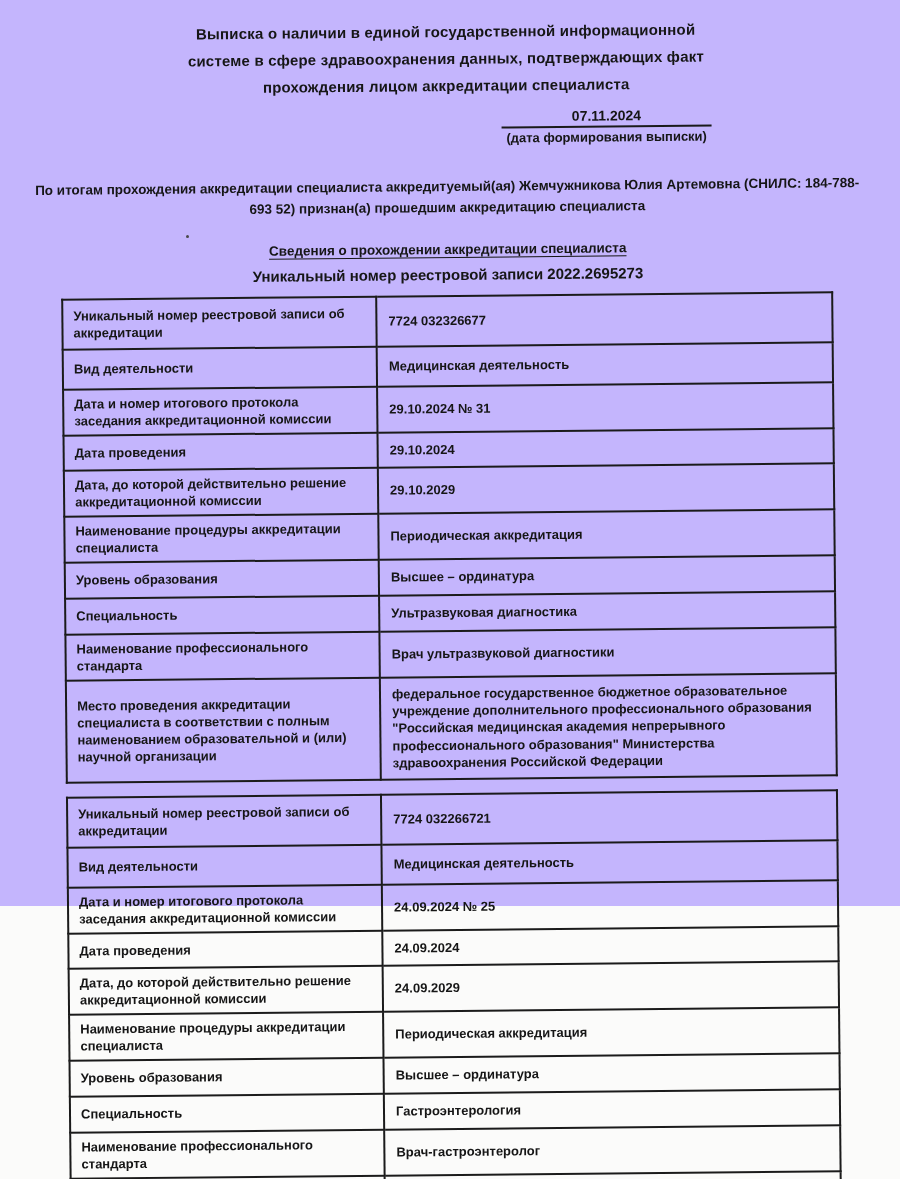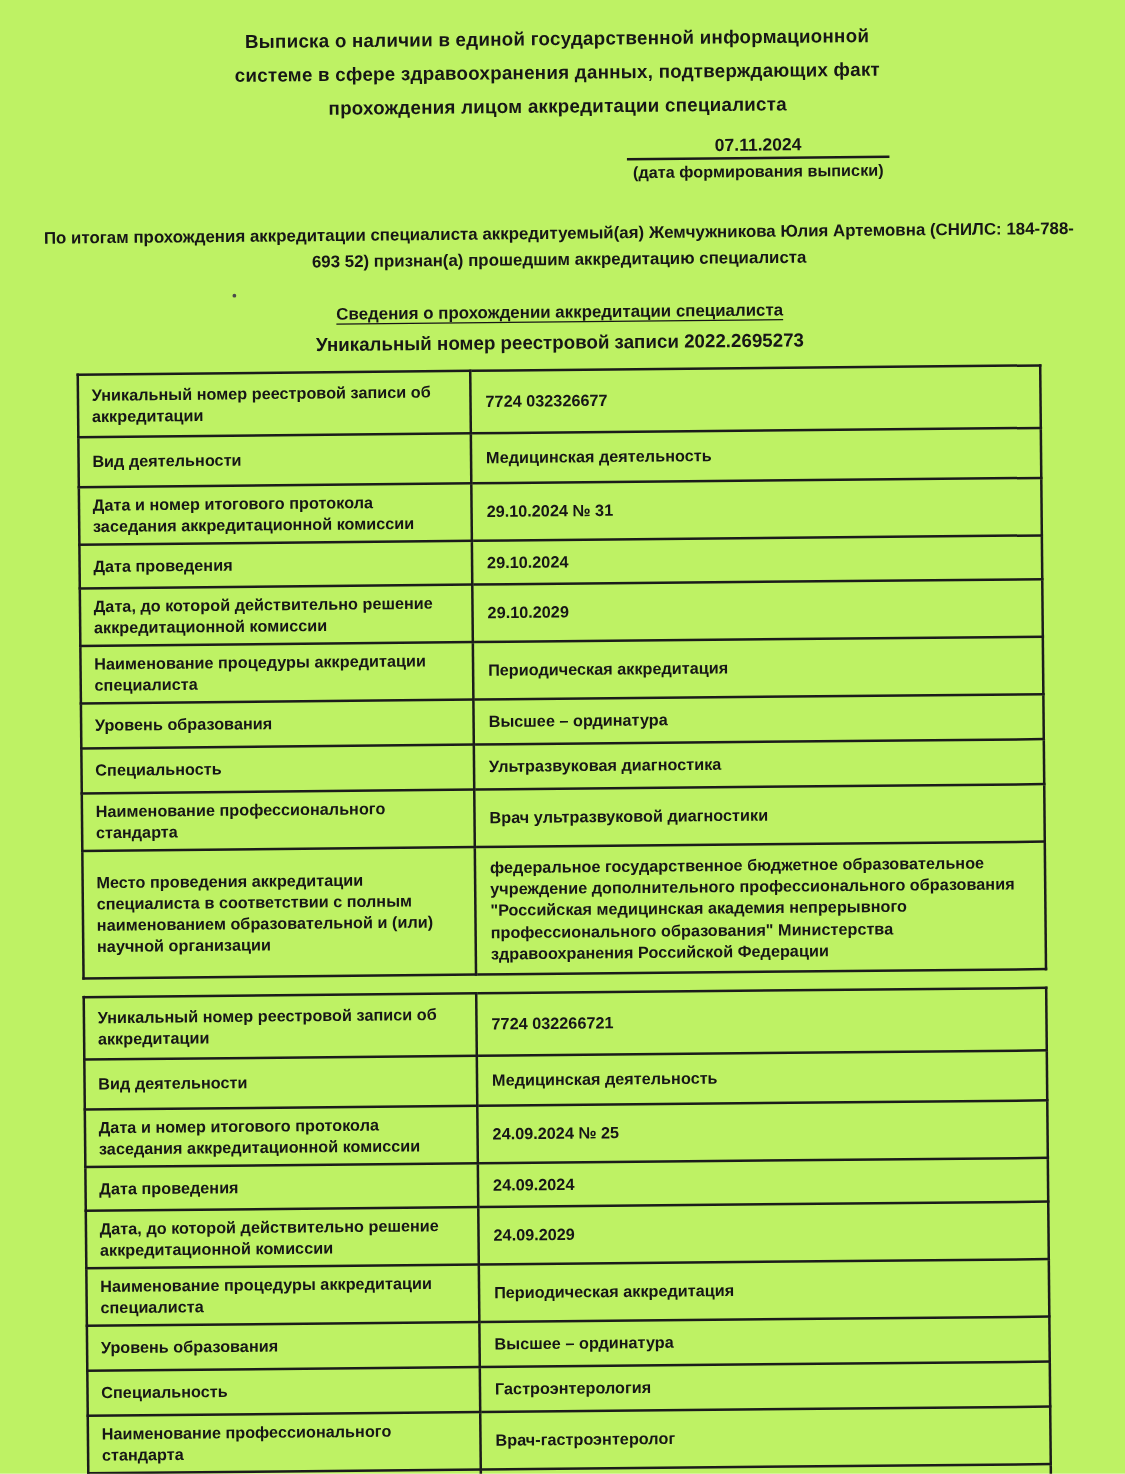--- a/index.html
+++ b/index.html
@@ -5,22 +5,22 @@
   html,body{margin:0;padding:0;}
   body{
     width:900px;height:1179px;
     background:#fbfbfa;
     font-family:"Liberation Sans", sans-serif;
     color:#161616;
     overflow:hidden;
   }
   .page{
     position:relative;
-    width:900px;height:1179px;
-    background:#bef264;
+    width:900px;height:906px;
+    background:#c4b5fd;
   }
   .tilt{
     transform:rotate(-0.55deg);
     transform-origin:50% 38%;
   }
   
   .doc-title{
     padding-top:18px;
     text-align:center;
     font-size:15px;

